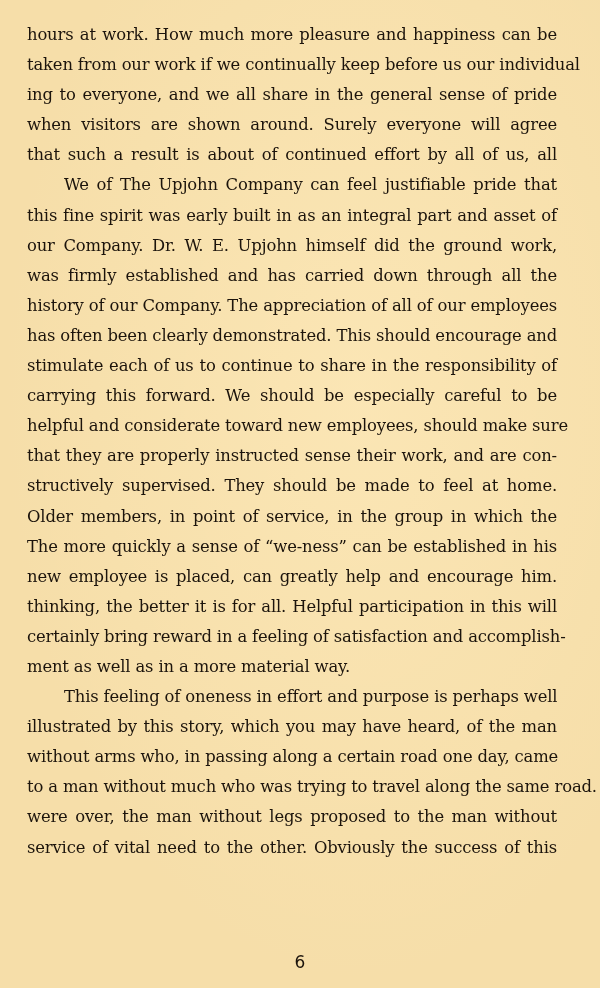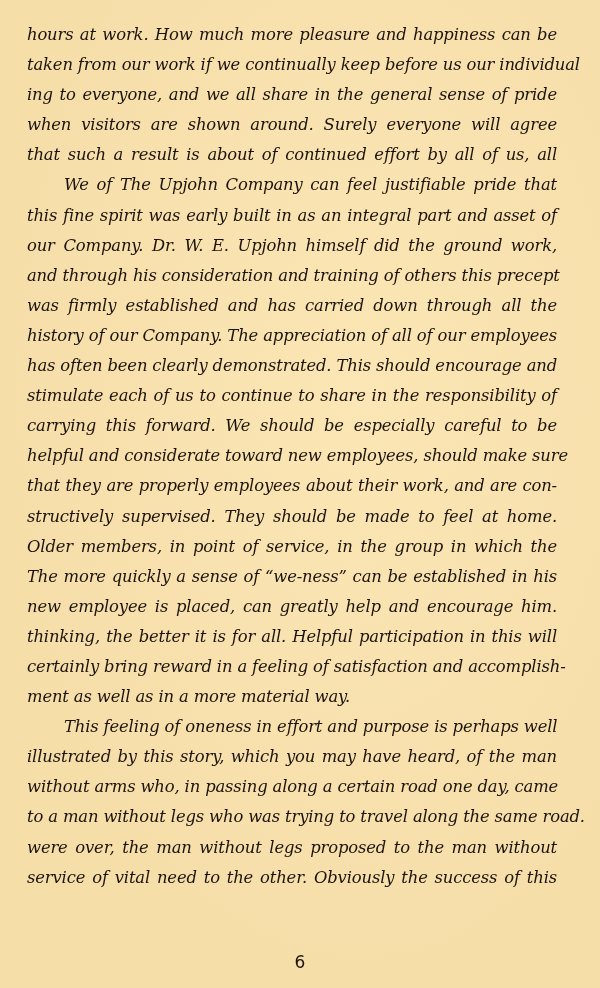--- a/index.html
+++ b/index.html
@@ -17,21 +17,20 @@
       width: 530px;
     }
     .line {
       height: 30.1px;
       line-height: 30.1px;
       font-size: 16.4px;
       white-space: nowrap;
       text-align: justify;
       text-align-last: justify;
       letter-spacing: -0.15px;
-      font-style: italic;
     }
     .line.last { text-align-last: left; }
     .line.indent { padding-left: 37px; }
     .page-number {
       position: absolute;
       left: 0; width: 600px;
       top: 952px;
       text-align: center;
       font-family: "DejaVu Sans", "Liberation Sans", sans-serif;
       font-size: 17px;
@@ -46,39 +45,38 @@
     <div class="line">hours at work.  How much more pleasure and happiness can be</div>
     <div class="line">taken from our work if we continually keep before us our individual</div>
     <div class="line">ing to everyone, and we all share in the general sense of pride</div>
     <div class="line">when visitors are shown around.  Surely everyone will agree</div>
     <div class="line">that such a result is about of continued effort by all of us, all</div>
   </div>
   <div>
     <div class="line indent">We of The Upjohn Company can feel justifiable pride that</div>
     <div class="line">this fine spirit was early built in as an integral part and asset of</div>
     <div class="line">our Company.  Dr. W. E. Upjohn himself did the ground work,</div>
-    <div class="line">and through his consideration and training of others this precept</div>
     <div class="line">was firmly established and has carried down through all the</div>
     <div class="line">history of our Company.  The appreciation of all of our employees</div>
     <div class="line">has often been clearly demonstrated.  This should encourage and</div>
     <div class="line">stimulate each of us to continue to share in the responsibility of</div>
     <div class="line">carrying this forward.  We should be especially careful to be</div>
     <div class="line">helpful and considerate toward new employees, should make sure</div>
-    <div class="line">that they are properly employees about their work, and are con-</div>
+    <div class="line">that they are properly instructed sense their work, and are con-</div>
     <div class="line">structively supervised.  They should be made to feel at home.</div>
     <div class="line">Older members, in point of service, in the group in which the</div>
     <div class="line">The more quickly a sense of “we-ness” can be established in his</div>
     <div class="line">new employee is placed, can greatly help and encourage him.</div>
     <div class="line">thinking, the better it is for all.  Helpful participation in this will</div>
     <div class="line">certainly bring reward in a feeling of satisfaction and accomplish-</div>
     <div class="line last">ment as well as in a more material way.</div>
   </div>
   <div>
     <div class="line indent">This feeling of oneness in effort and purpose is perhaps well</div>
     <div class="line">illustrated by this story, which you may have heard, of the man</div>
     <div class="line">without arms who, in passing along a certain road one day, came</div>
-    <div class="line">to a man without legs who was trying to travel along the same road.</div>
+    <div class="line">to a man without much who was trying to travel along the same road.</div>
     <div class="line">were over, the man without legs proposed to the man without</div>
     <div class="line">service of vital need to the other.  Obviously the success of this</div>
   </div>
 </div>
 
 <div class="page-number">6</div>
 
 </body></html>

